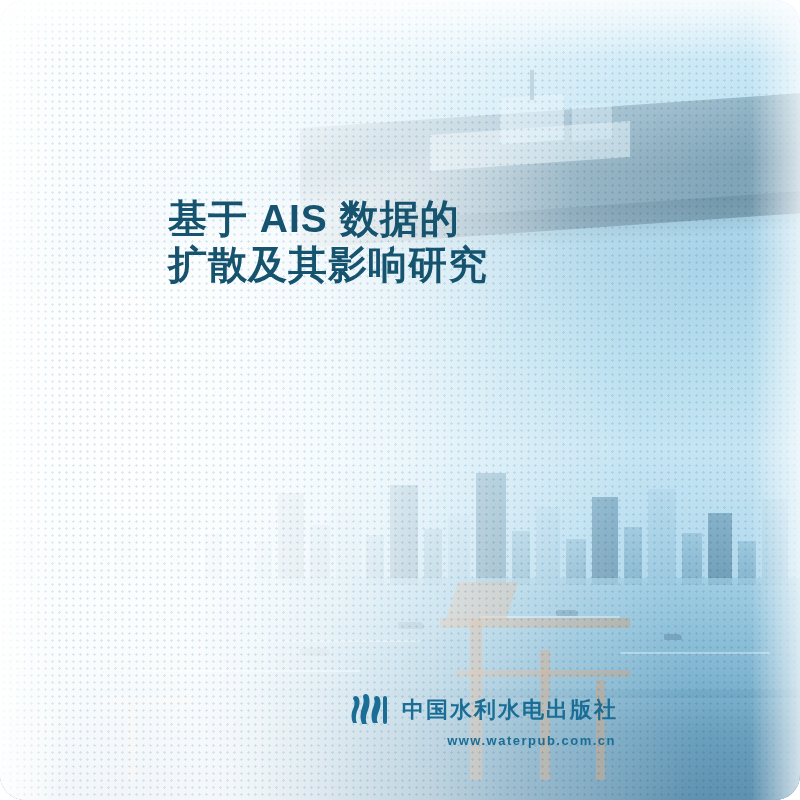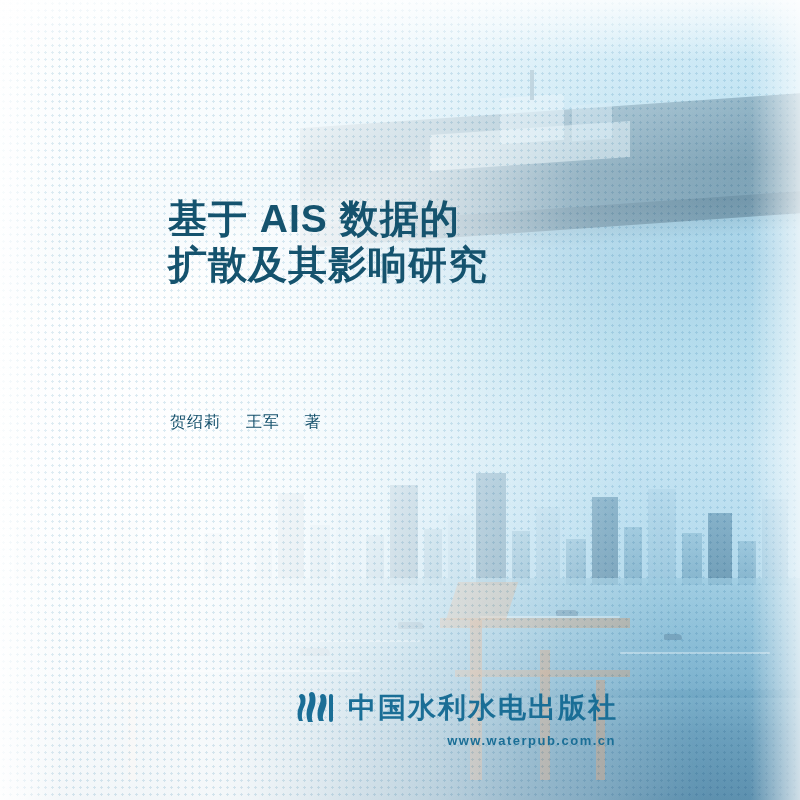--- a/index.html
+++ b/index.html
@@ -14,20 +14,21 @@
     overflow: hidden;
   }
 
   
   .cover {
     position: relative;
     width: 800px;
     height: 800px;
     overflow: hidden;
     background: #d6eef7;
+    border-radius: 25px;
   }
 
   
   .layer {
     position: absolute;
     inset: 0;
   }
 
   
   .bg-sky {
@@ -276,21 +277,21 @@
     align-items: center;
     gap: 10px;
   }
   .pub-mark {
     width: 42px;
     height: 34px;
     position: relative;
   }
   .pub-name {
     font-family: "Liberation Serif", serif;
-    font-size: 28px;
+    font-size: 22px;
     font-weight: bold;
     color: #1a6e96;
     letter-spacing: 2px;
     white-space: nowrap;
   }
   .pub-url {
     margin-top: 6px;
     margin-right: 2px;
     font-family: "Liberation Sans", sans-serif;
     font-size: 13px;
@@ -373,27 +374,20 @@
   <div class="sweep2"></div>
   <div class="sweep"></div>
   <div class="layer dots"></div>
   <div class="layer edge-fade"></div>
 
   <div class="title-block">
     <div class="title-line">基于 AIS 数据的</div>
     <div class="title-line">扩散及其影响研究</div>
   </div>
 
-  <div class="authors">
-    <span>贺绍莉</span>
-    <span class="gap"></span>
-    <span>王军</span>
-    <span class="gap"></span>
-    <span>著</span>
-  </div>
 
   <div class="publisher">
     <div class="pub-row">
       <div class="pub-mark">
         <svg viewBox="0 0 42 34" width="42" height="34" aria-hidden="true">
           <g fill="#1a6e96">
             <path d="M3 6 C3 3, 6 2, 8 4 C10 6, 10 12, 8 16 C6 20, 5 26, 7 30 L3 30 C1 26, 1 20, 3 16 C5 12, 5 8, 3 6 Z"></path>
             <path d="M13 4 C13 1, 16 0, 18 2 C20 5, 20 12, 18 17 C16 22, 15 27, 17 31 L12 31 C10 26, 10 20, 12 15 C14 10, 14 7, 13 4 Z"></path>
             <path d="M24 6 C24 3, 27 2, 29 4 C31 7, 31 13, 29 18 C27 23, 26 27, 28 30 L23 30 C21 26, 21 20, 23 15 C25 10, 25 8, 24 6 Z"></path>
             <rect x="33" y="3" width="4" height="28" rx="2"></rect>

